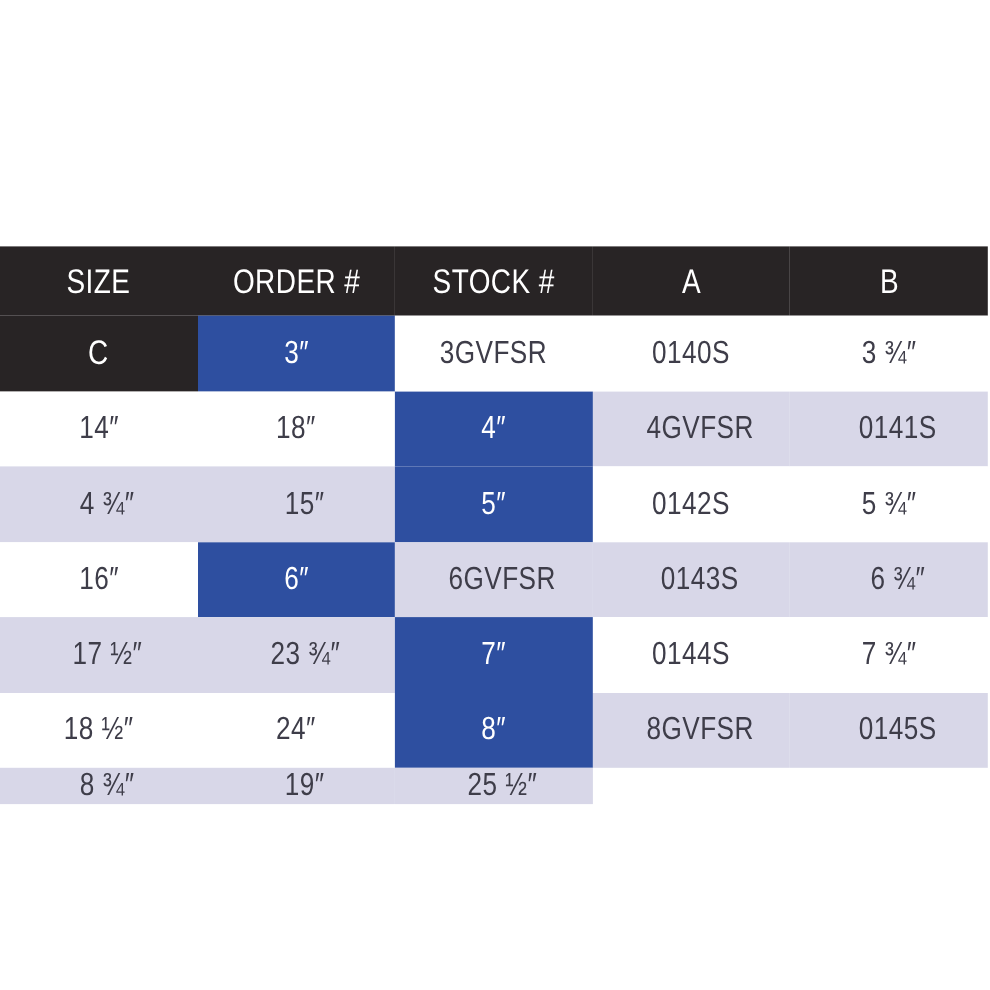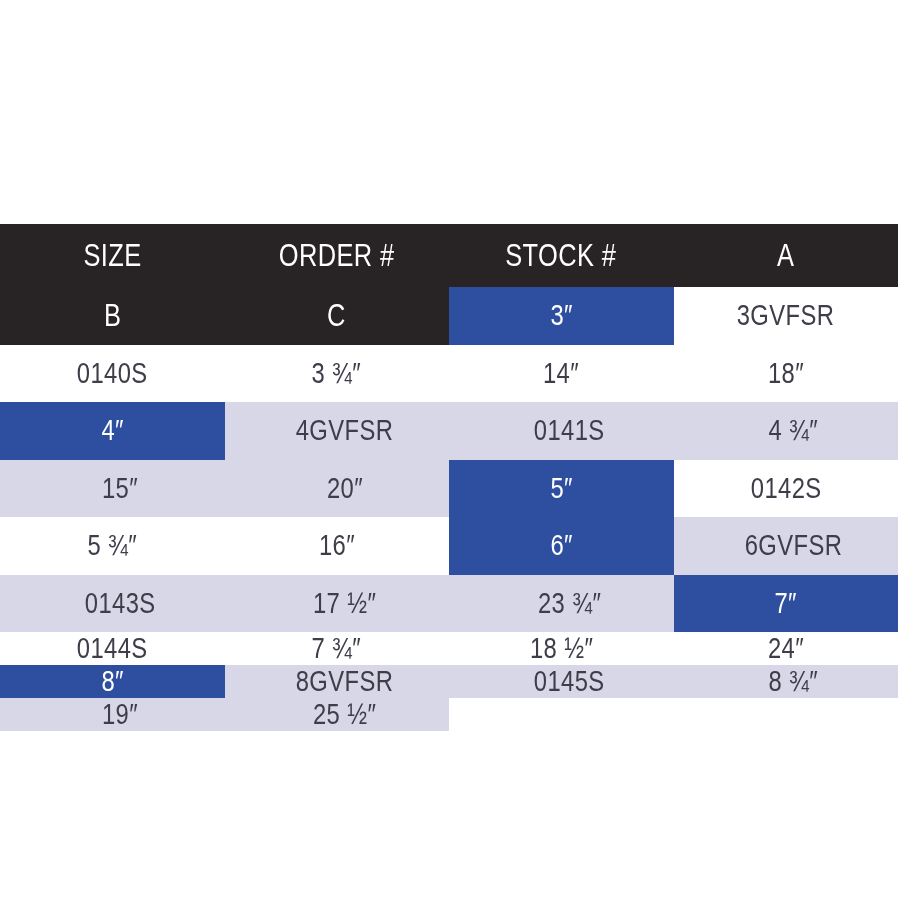--- a/index.html
+++ b/index.html
@@ -21,21 +21,21 @@
   .canvas {
     position: relative;
     width: 900px; height: 900px;
     background: var(--canvas-bg);
   }
   .spec-table {
     position: absolute;
     left: 0; top: 224px;
     width: 898px; height: 507px;
     display: grid;
-    grid-template-columns: repeat(4, 1fr);
+    grid-template-columns: repeat(5, 1fr);
     grid-template-rows: 63px repeat(6, 1fr);
     gap: 0;
     background: var(--canvas-bg);
   }
   .cell {
     display: flex;
     align-items: center;
     justify-content: center;
     overflow: hidden;
   }
@@ -110,23 +110,20 @@
       </div>
     <div class="cell rowb">
         <span class="t">0141S</span>
       </div>
     <div class="cell rowb">
         <span class="t">4 ¾″</span>
       </div>
     <div class="cell rowb">
         <span class="t">15″</span>
       </div>
-    <div class="cell rowb">
-        <span class="t">20″</span>
-      </div>
 
     <div class="cell size">
         <span class="t">5″</span>
       </div>
     <div class="cell rowa">
         <span class="t">0142S</span>
       </div>
     <div class="cell rowa">
         <span class="t">5 ¾″</span>
       </div>
@@ -135,20 +132,23 @@
       </div>
 
     <div class="cell size">
         <span class="t">6″</span>
       </div>
     <div class="cell rowb">
         <span class="t">6GVFSR</span>
       </div>
     <div class="cell rowb">
         <span class="t">0143S</span>
+      </div>
+    <div class="cell rowb">
+        <span class="t">6 ¾″</span>
       </div>
     <div class="cell rowb">
         <span class="t">17 ½″</span>
       </div>
     <div class="cell rowb">
         <span class="t">23 ¾″</span>
       </div>
 
     <div class="cell size">
         <span class="t">7″</span>

